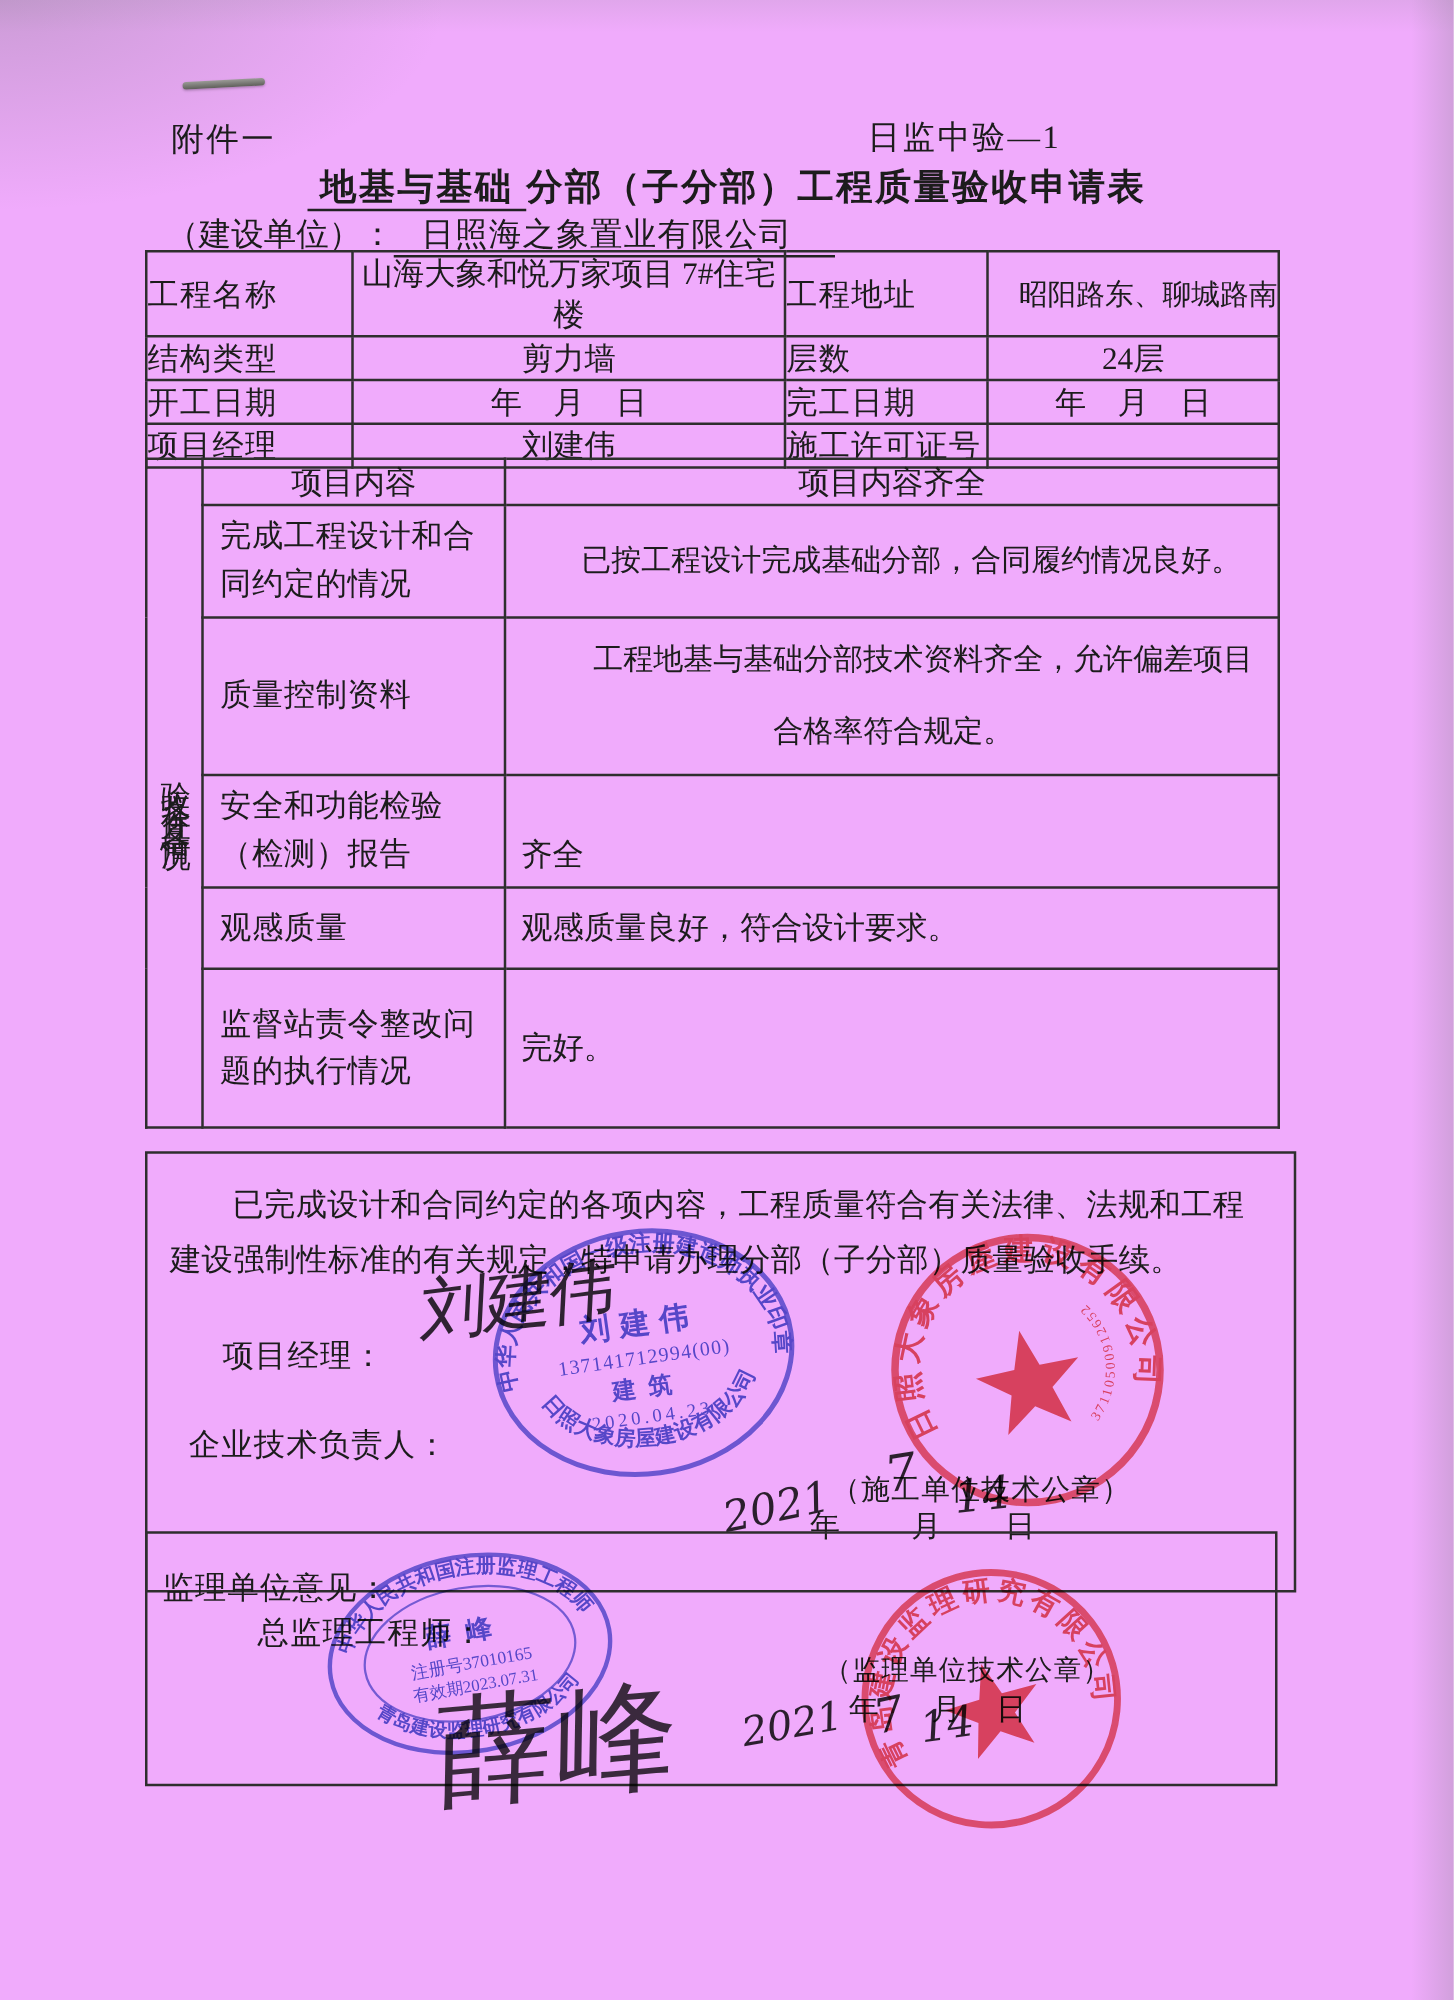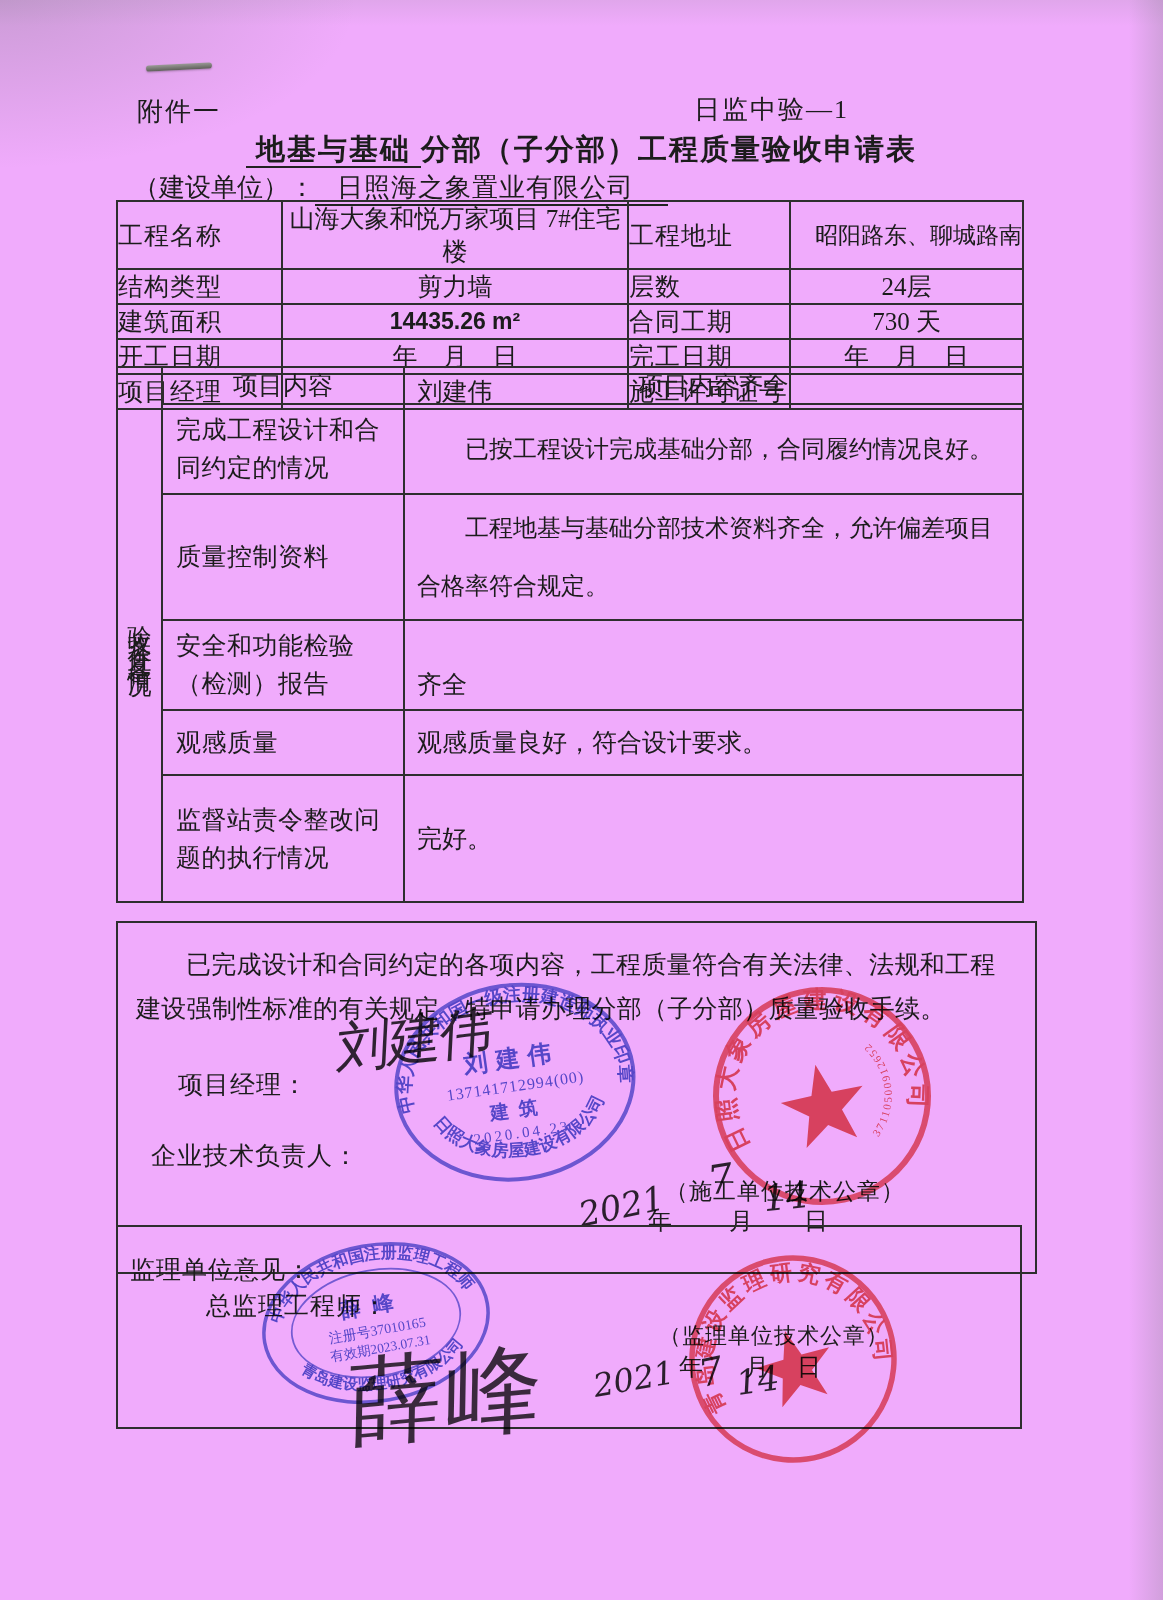--- a/index.html
+++ b/index.html
@@ -27,21 +27,21 @@
   .info-table td{padding:0;}
   .lbl{padding-left:12px;letter-spacing:1px;margin-left:45px;}
   .ctr{text-align:center;}
   .num{font-family:"Liberation Sans","DejaVu Sans",sans-serif;font-weight:600;font-size:23px;}
   .acc-table{left:116px;top:366px;width:906px;height:514px;}
   .vert-cell{vertical-align:middle;text-align:center;}
   .vert-text{writing-mode:vertical-lr;text-orientation:upright;font-size:24px;letter-spacing:7px;margin:0 auto;}
   .item{padding:6px 10px 6px 13px;line-height:38px;letter-spacing:.5px;}
   .val{padding:4px 10px 4px 12px;line-height:40px;margin-top:40px;}
   .ind{text-indent:2em;}
-  .lh2{line-height:58px;font-size:24px;}
+  .lh2{line-height:58px;font-size:24px;text-align:center;}
   .vtop{vertical-align:top;padding-top:44px;}
   
   .box{border:2px solid #2e2e2e;background:transparent;}
   .decl-box{left:116px;top:921px;width:902px;height:349px;padding-left:15px;}
   .sup-box{left:116px;top:1225px;width:902px;height:200px;}
   .decl-p{left:18px;top:20px;width:866px;font-size:25px;line-height:44px;text-indent:2em;letter-spacing:.3px;}
   .label25{font-size:25px;letter-spacing:1px;}
   .seal-caption{font-size:23px;letter-spacing:1px;}
   .datebit{font-size:24px;}
   
@@ -85,26 +85,20 @@
       <td class="lbl">工程地址</td>
       <td class="ctr" style="font-size:23px;text-align:right;">昭阳路东、聊城路南</td>
     </tr>
     <tr>
       <td class="lbl">结构类型</td>
       <td class="ctr">剪力墙</td>
       <td class="lbl">层数</td>
       <td class="ctr">24层</td>
     </tr>
     <tr>
-      <td class="lbl">建筑面积</td>
-      <td class="ctr num">14435.26 m²</td>
-      <td class="lbl">合同工期</td>
-      <td class="ctr">730 天</td>
-    </tr>
-    <tr>
       <td class="lbl">开工日期</td>
       <td class="ctr">年　月　日</td>
       <td class="lbl">完工日期</td>
       <td class="ctr">年　月　日</td>
     </tr>
     <tr>
       <td class="lbl">项目经理</td>
       <td class="ctr">刘建伟</td>
       <td class="lbl">施工许可证号</td>
       <td class="ctr"></td>

